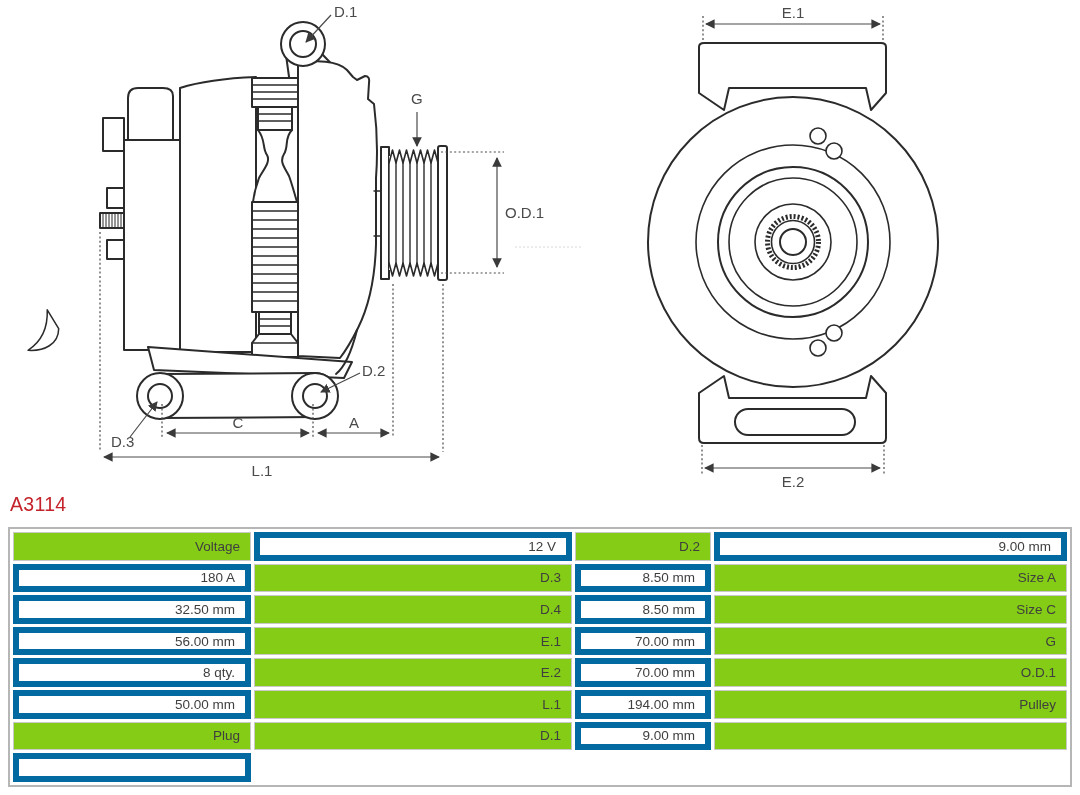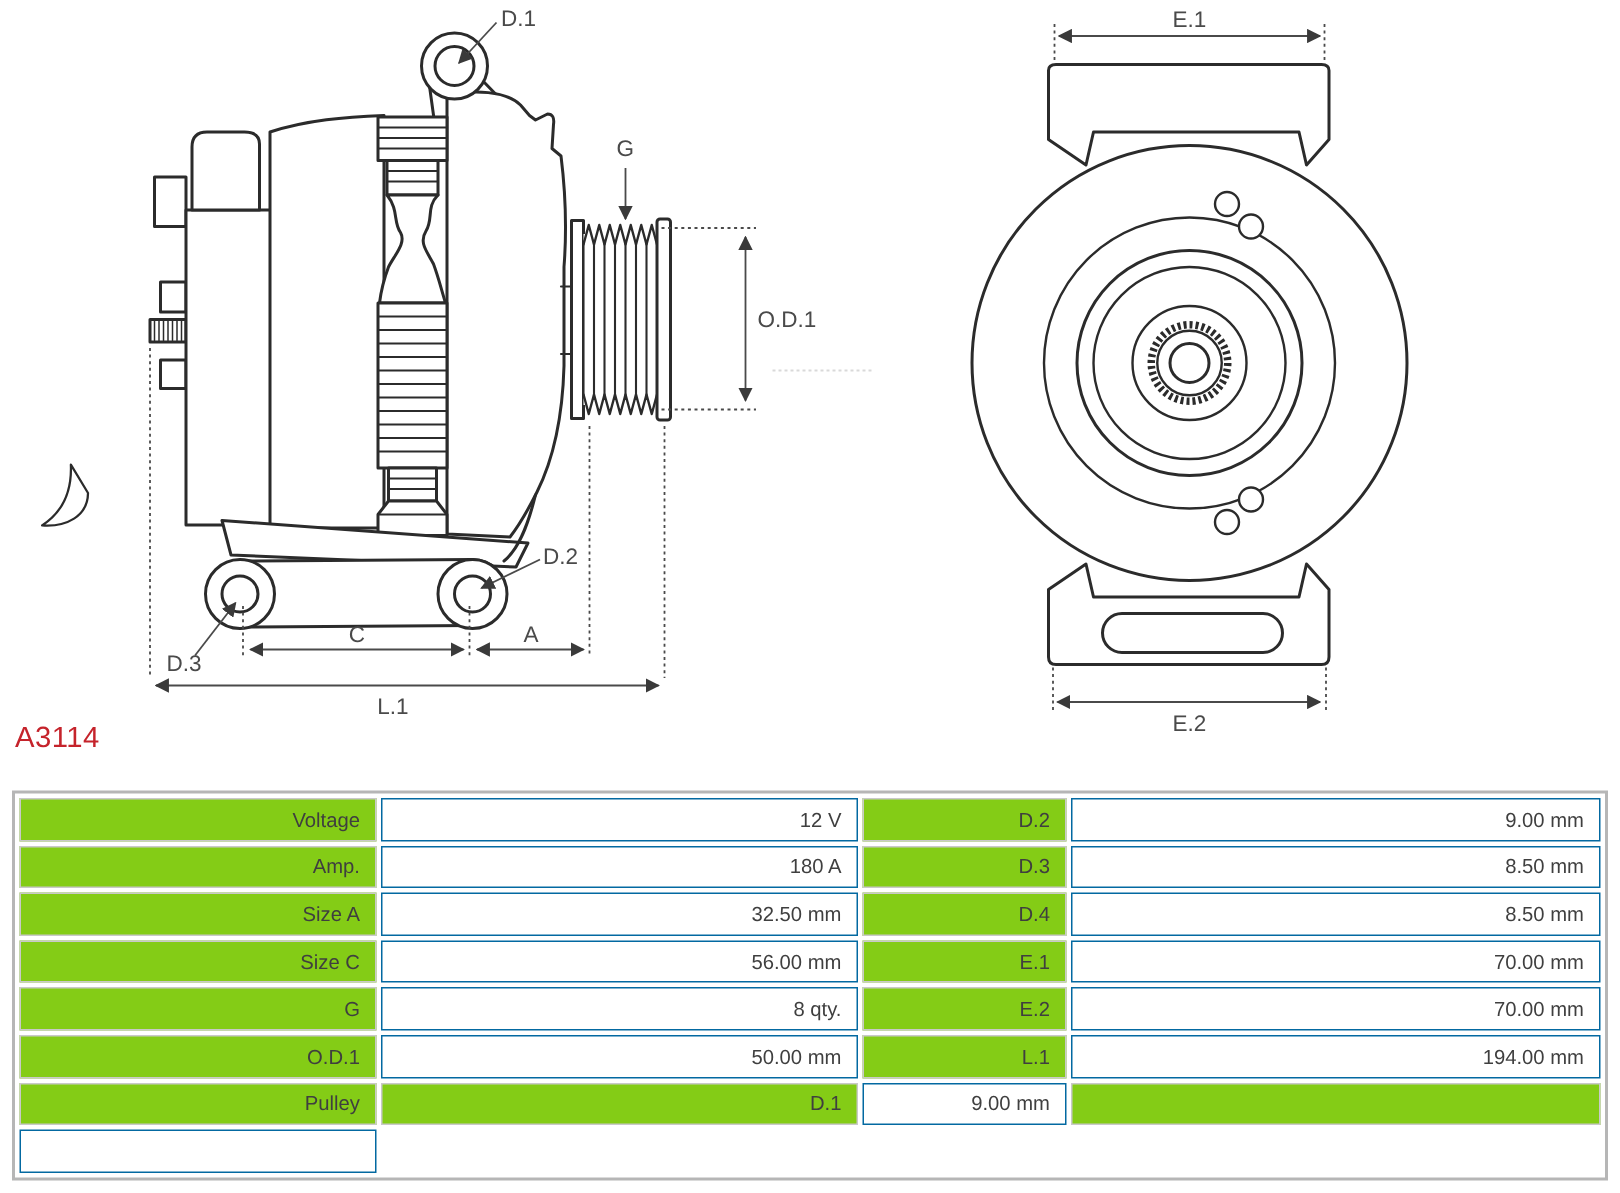--- a/index.html
+++ b/index.html
@@ -1,27 +1,27 @@
 <!DOCTYPE html>
 <html><head>
 <meta charset="utf-8">
 <style>
   html,body{margin:0;padding:0;background:#fff;}
   body{width:1080px;height:795px;overflow:hidden;font-family:"Liberation Sans",sans-serif;}
   .canvas{position:relative;width:968px;height:795px;background:#fff;}
   svg.diagram{position:absolute;left:0;top:0;}
   .lbl{font-family:"Liberation Sans",sans-serif;font-size:15px;fill:#4a4a4a;}
-  .part-number{position:absolute;left:10px;top:481px;font-size:19.5px;letter-spacing:.3px;color:#c5232b;}
+  .part-number{position:absolute;left:10px;top:493px;font-size:19.5px;letter-spacing:.3px;color:#c5232b;}
   .spec{position:absolute;left:8px;top:527px;width:1064px;box-sizing:border-box;
         border:2px solid #b6b6b6;background:#fff;padding:3px;
         display:grid;grid-template-columns:238px 318px 136px 1fr;gap:3px;}
   .cell{height:28.6px;display:flex;align-items:center;justify-content:flex-end;
         padding-right:10px;box-sizing:border-box;font-size:13.5px;color:#3f3f3f;white-space:nowrap;}
   .cell.lab{background:#84cc16;border:1px solid #c9c9c9;}
-  .cell.val{background:#ffffff;border:1px solid #0369a1;}
+  .cell.val{background:#ffffff;border:6px solid #0369a1;}
 </style>
 </head>
 <body>
 
 <div class="canvas">
 
 <svg class="diagram" width="1080" height="500" viewBox="0 0 1080 500">
   <defs>
     <marker id="ar" viewBox="0 0 10 10" refX="9" refY="5" markerWidth="8" markerHeight="8" orient="auto-start-reverse">
       <path d="M0,0 L10,5 L0,10 Z" fill="#3a3a3a"></path>
@@ -248,21 +248,20 @@
 </svg>
 
 <div class="part-number">A3114</div>
 
 <div class="spec">
   <div class="cell lab">Voltage</div>
   <div class="cell val">12 V</div>
   <div class="cell lab">D.2</div>
   <div class="cell val">9.00 mm</div>
 
-  <div class="cell lab">Amp.</div>
   <div class="cell val">180 A</div>
   <div class="cell lab">D.3</div>
   <div class="cell val">8.50 mm</div>
 
   <div class="cell lab">Size A</div>
   <div class="cell val">32.50 mm</div>
   <div class="cell lab">D.4</div>
   <div class="cell val">8.50 mm</div>
 
   <div class="cell lab">Size C</div>
@@ -274,20 +273,21 @@
   <div class="cell val">8 qty.</div>
   <div class="cell lab">E.2</div>
   <div class="cell val">70.00 mm</div>
 
   <div class="cell lab">O.D.1</div>
   <div class="cell val">50.00 mm</div>
   <div class="cell lab">L.1</div>
   <div class="cell val">194.00 mm</div>
 
   <div class="cell lab">Pulley</div>
+  <div class="cell lab">Plug</div>
 
   <div class="cell lab">D.1</div>
   <div class="cell val">9.00 mm</div>
   <div class="cell lab"></div>
   <div class="cell val"></div>
 </div>
 
 </div>
 
 </body></html>

